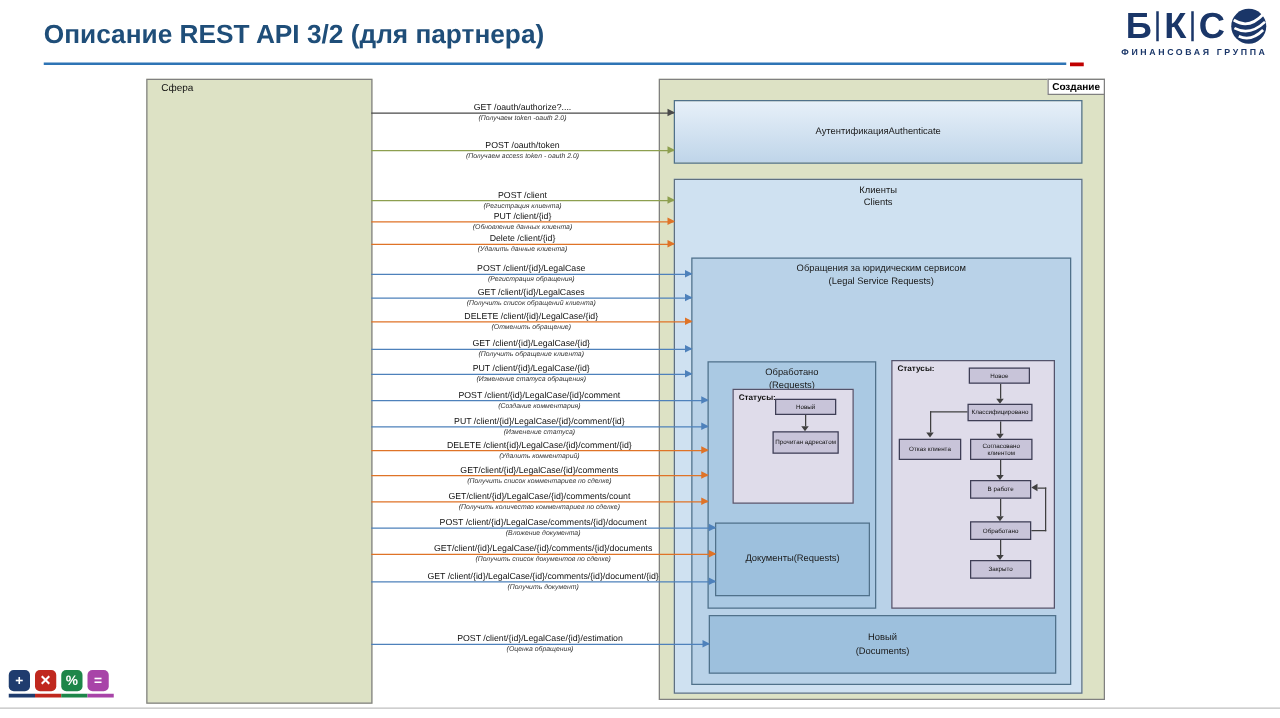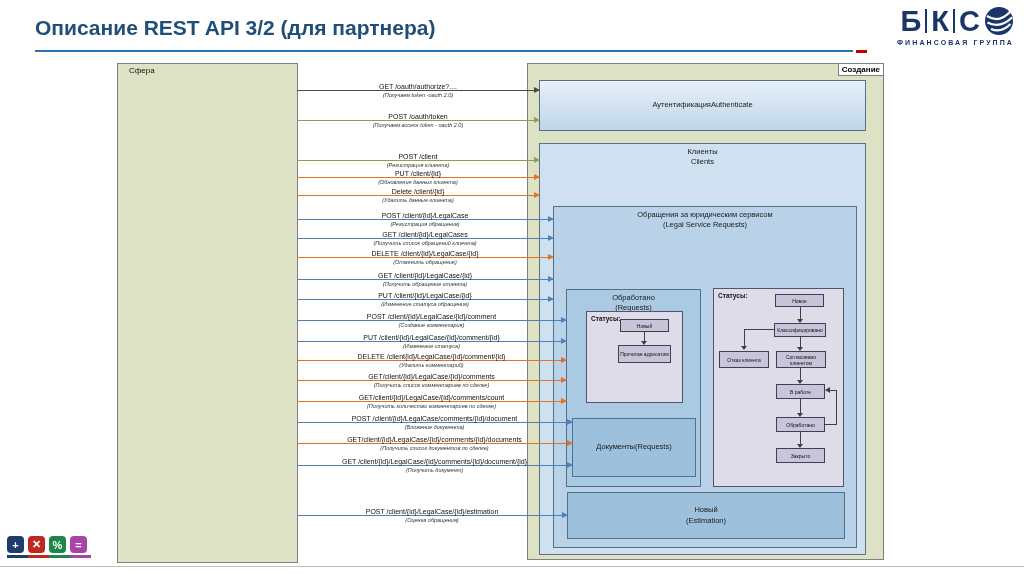--- a/index.html
+++ b/index.html
@@ -161,21 +161,21 @@
     <div class="node" style="left: 60px; top: 34px; width: 52px; height: 14px;">Классифицировано</div>
     <div class="node" style="left: 5px; top: 62px; width: 50px; height: 17px;">Отказ клиента</div>
     <div class="node" style="left: 62px; top: 62px; width: 50px; height: 17px;">Согласовано клиентом</div>
     <div class="node" style="left: 62px; top: 95px; width: 49px; height: 15px;">В работе</div>
     <div class="node" style="left: 62px; top: 128px; width: 49px; height: 15px;">Обработано</div>
     <div class="node" style="left: 62px; top: 159px; width: 49px; height: 15px;">Закрыто</div>
   </div>
 
 <div class="bluebox" id="estimation-box">
   <div class="box-title">Новый</div>
-  <div class="box-title">(Estimation)</div>
+  <div class="box-title">(Documents)</div>
 </div>
 
 <div class="abs" id="connector-layer" style="left:0;top:0">
     <div class="connector" style="left: 297px; top: 73px; width: 242px;">
       <div class="ep-line" style="background: rgb(74, 74, 74);"></div>
       <div class="ep-head" style="border-left-color: rgb(74, 74, 74);"></div>
       <div class="ep-label">GET /oauth/authorize?....</div>
       <div class="ep-note">(Получаем token -oauth 2.0)</div>
     </div>
     <div class="connector" style="left: 297px; top: 103px; width: 242px;">

